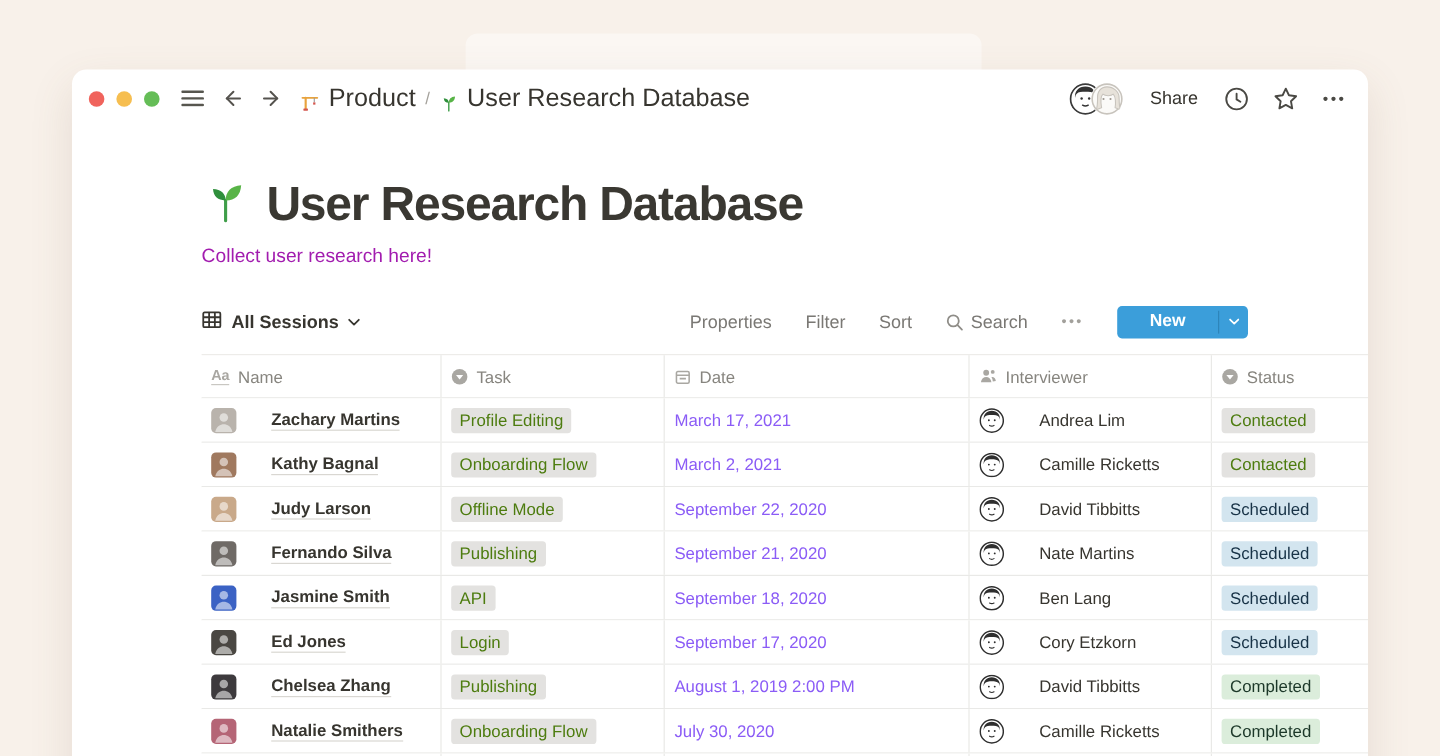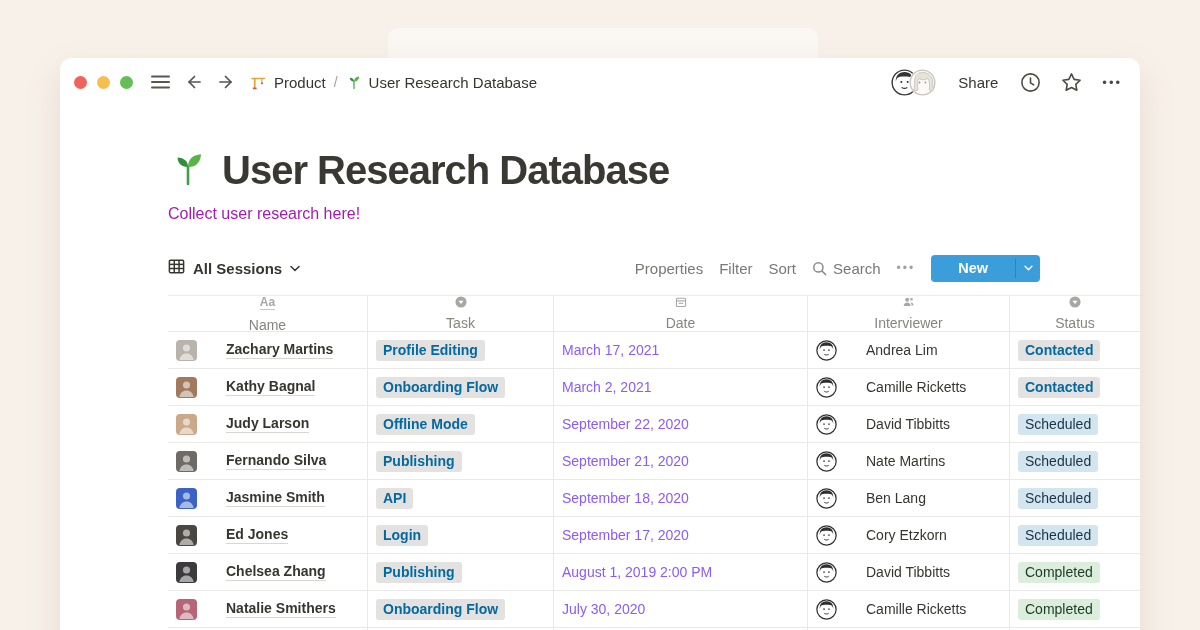--- a/index.html
+++ b/index.html
@@ -12,68 +12,68 @@
   .window { position:absolute; left:60px; top:58px; width:1080px; height:620px;
     background:#fff; border-radius:12px; overflow:hidden;
     box-shadow:0 14px 36px rgba(120,95,70,0.14); }
 
   
   .topbar { height:48px; display:flex; align-items:center; padding:0 18px 0 14px; }
   .traffic { display:flex; gap:10px; margin-right:18px; }
   .dot { width:13px; height:13px; border-radius:50%; display:inline-block; cursor:default; }
   .dot-red{ background:#F0635C; } .dot-yellow{ background:#F6BE50; } .dot-green{ background:#65BD57; }
   .tb-icon { display:flex; align-items:center; justify-content:center; margin-right:14px; flex:none; }
-  .crumb { display:flex; align-items:flex-start; gap:7px; font-size:15px; color:#37352F; }
+  .crumb { display:flex; align-items:flex-end; gap:7px; font-size:21px; color:#37352F; }
   .crumb-sep { color:#A5A29C; margin:0 8px; font-size:14px; }
   .tb-right { margin-left:auto; display:flex; align-items:center; }
   .tb-avatars { display:flex; margin-right:22px; }
   .tb-avatars svg { border-radius:50%; background:#fff; }
   .tb-avatars .av2 { margin-left:-9px; }
   .share { font-size:15px; margin-right:22px; cursor:pointer; }
   .tb-act { margin-right:20px; display:flex; align-items:center; cursor:pointer; }
   .ellipsis { font-size:13px; letter-spacing:2px; color:#4A4944; cursor:pointer; }
 
   
   .content { padding-left:108px; }
   .title-row { margin-top:40px; display:flex; align-items:center; gap:14px; height:48px; }
   .page-title { font-size:40px; font-weight:700; letter-spacing:-1px; color:#3A3832; }
   .subtitle { margin-top:9px; font-size:16px; line-height:22px; color:#a21caf; }
 
   
   .toolbar { margin-top:28px; height:30px; display:flex; align-items:center; width:872px; }
   .view-switch { display:flex; align-items:center; gap:8px; font-size:15px; font-weight:700; cursor:pointer; }
-  .tool-right { margin-left:auto; display:flex; align-items:center; gap:16px; }
+  .tool-right { margin-left:auto; display:flex; align-items:center; gap:28px; }
   .tool-link { font-size:15px; color:#7A7874; cursor:pointer; }
   .search-group { display:flex; align-items:center; gap:6px; cursor:pointer; }
   .tool-dots { font-size:12px; letter-spacing:2px; color:#A2A09B; cursor:pointer; }
   .new-btn { display:flex; align-items:stretch; height:27px; border-radius:4px; overflow:hidden;
     background:#3B9EDA; cursor:pointer; }
   .new-main { display:flex; align-items:center; padding:0 27px; color:#fff; font-size:14.5px; font-weight:700; }
   .new-div { width:1px; background:rgba(12,70,105,0.28); margin:4px 0; }
   .new-caret { width:24px; display:flex; align-items:center; justify-content:center; }
 
   
   .table { margin-top:12px; width:972px; border-top:1px solid #EDECE9; }
   .hrow { display:flex; height:36px; border-bottom:1px solid #E9E9E7; }
   .hcell { display:flex; align-items:center; gap:7px; padding:0 8px; font-size:14px; color:#87857F;
-    border-right:1px solid #E9E9E7; cursor:pointer;flex-direction:column; }
+    border-right:1px solid #E9E9E7; cursor:pointer; }
   .hcell:last-child { border-right:none; }
   .aa { font-size:12px; font-weight:700; color:#A9A7A2; border-bottom:1.5px solid #C9C7C2; line-height:13px; }
   .row { display:flex; height:37px; border-bottom:1px solid #E9E9E7; background:#fff; }
   .cell { display:flex; align-items:center; padding:0 8px; border-right:1px solid #E9E9E7; overflow:hidden;gap:21px; }
   .cell:last-child { border-right:none; }
   .col-name{ width:200px; } .col-task{ width:186px; } .col-date{ width:254px; }
   .col-int{ width:202px; } .col-status{ width:130px; }
   .name-avatar { width:21px; height:21px; border-radius:4px; margin-right:8px; flex:none;
     display:flex; align-items:flex-end; justify-content:center; overflow:hidden; }
   .name-text { font-size:14px; font-weight:700; color:#37352F;
     border-bottom:1px solid #D9D7D2; padding-bottom:1px; white-space:nowrap; }
   .pill { display:inline-block; height:21px; line-height:21px; padding:0 7px; border-radius:3px;
     font-size:14px; background:#E3E2E0; color:#32302C; white-space:nowrap; }
-  .pill-gray { background:#E3E2E0; color:#0369a1;font-weight:bold; }
+  .pill-gray { background:#E3E2E0; color:#4d7c0f; }
   .pill-blue { background:#D3E5EF; color:#183347; }
   .pill-green{ background:#DBEDDB; color:#1C3829; }
   .date-text { font-size:14px; color:#8b5cf6; white-space:nowrap; }
   .int-avatar { width:21px; height:21px; flex:none; margin-right:8px; }
   .int-name { font-size:14px; color:#37352F; white-space:nowrap; }
   .ghost-row { height:37px; }
 </style>
 </head>
 <body>
 

